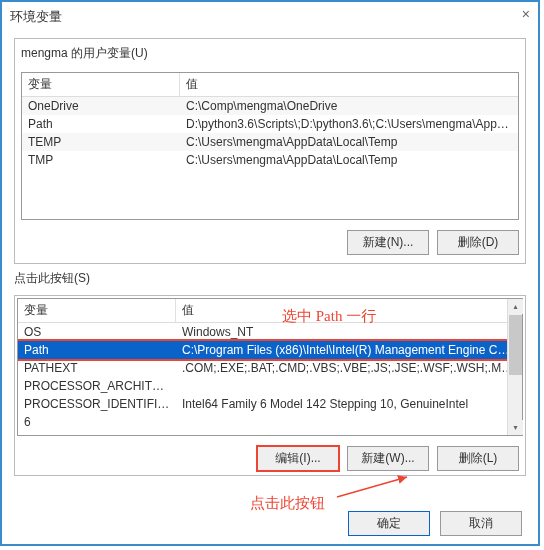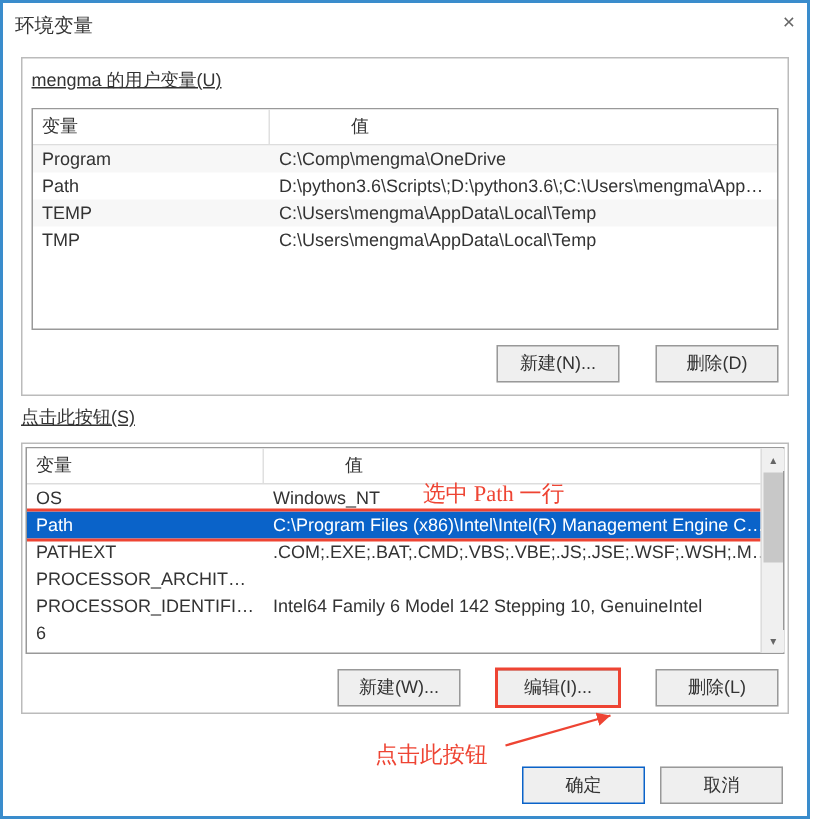--- a/index.html
+++ b/index.html
@@ -1,39 +1,39 @@
 <!DOCTYPE html>
 <html><head>
 <meta charset="utf-8">
 <style>
   * { box-sizing: border-box; margin: 0; padding: 0; }
   body { font-family: "Microsoft YaHei", "Segoe UI", sans-serif; font-size: 12px; background: #fff; color: #333; width: 544px; height: 550px; position: relative; overflow: hidden; }
   .outer { border: 2px solid #3a8ccc; width: 540px; height: 546px; position: relative; }
   .titlebar { padding: 6px 8px; font-size: 13px; color: #333; }
   .close-x { position: absolute; right: 8px; top: 4px; font-size: 14px; color: #666; }
   .section { margin: 6px 12px; }
-  .section-label { font-size: 12px; margin-bottom: 4px; text-decoration: underline; }
+  .section-label { font-size: 12px; margin-bottom: 4px; }
   .groupbox { border: 1px solid #bbb; padding: 6px; }
   .table-container { border: 1px solid #999; background: #fff; position: relative; }
-  .table-header { display: flex; background: #fff; border-bottom: 1px solid #ddd; gap: 48px; }
+  .table-header { display: flex; background: #fff; border-bottom: 1px solid #ddd; }
   .th { padding: 3px 6px; font-size: 12px; color: #333; }
   .col1 { width: 158px; border-right: 1px solid #e0e0e0; }
   .col2 { flex: 1; }
   .table-body { max-height: 118px; overflow: hidden; position: relative; }
   .table-body.sys { max-height: 110px; }
   .row { display: flex; padding: 1px 0; font-size: 12px; }
   .row.alt { background: #f7f7f7; }
   .row.selected { background: #0a63c9; color: #fff; }
   .cell { padding: 1px 6px; white-space: nowrap; overflow: hidden; text-overflow: ellipsis; }
   .cell.c1 { width: 158px; }
   .cell.c2 { flex: 1; }
   .scrollbar { position: absolute; right: 0; top: 0; bottom: 0; width: 15px; background: #f0f0f0; border-left: 1px solid #ddd; }
   .sb-btn { width: 15px; height: 15px; background: #f0f0f0; font-size: 8px; text-align: center; line-height: 15px; color: #666; }
   .sb-thumb { width: 13px; background: #c8c8c8; position: absolute; left: 1px; }
-  .button-row { display: flex; justify-content: flex-end; gap: 24px; margin-top: 8px; padding: 2px 0; }
+  .button-row { display: flex; justify-content: flex-end; gap: 8px; margin-top: 8px; padding: 2px 0; }
   .btn { border: 1px solid #999; background: #efefef; padding: 3px 0; font-size: 12px; min-width: 82px; text-align: center; cursor: pointer; }
   .btn.highlight-red { outline: 2px solid #e43; outline-offset: -1px; }
   .sys-highlight { outline: 2px solid #e43; outline-offset: 0; }
   .ok-row { position: absolute; bottom: 8px; right: 16px; display: flex; gap: 10px; }
   .btn.ok { border: 1.5px solid #0a63c9; min-width: 82px; }
   .annot { position: absolute; color: #e43; font-size: 15px; font-family: "SimSun", serif; pointer-events: none; }
   .arrow { position: absolute; pointer-events: none; }
 </style>
 </head>
 <body>
@@ -48,21 +48,21 @@
     <div class="groupbox">
       <div class="section-label">mengma 的用户变量(U)</div>
       <div style="height:6px"></div>
       <div class="table-container" style="height:148px">
         <div class="table-header">
           <div class="th col1">变量</div>
           <div class="th col2">值</div>
         </div>
         <div class="table-body">
           <div class="row alt">
-              <div class="cell c1">Program</div>
+              <div class="cell c1">OneDrive</div>
               <div class="cell c2">C:\Comp\mengma\OneDrive</div>
             </div>
           <div class="row">
               <div class="cell c1">Path</div>
               <div class="cell c2">D:\python3.6\Scripts\;D:\python3.6\;C:\Users\mengma\AppDat...</div>
             </div>
           <div class="row alt">
               <div class="cell c1">TEMP</div>
               <div class="cell c2">C:\Users\mengma\AppData\Local\Temp</div>
             </div>
@@ -116,33 +116,33 @@
               <div class="cell c2">8e0a</div>
             </div>
         </div>
         <div class="scrollbar">
           <div class="sb-btn">▴</div>
           <div class="sb-thumb" style="top:16px;height:60px"></div>
           <div class="sb-btn" style="position:absolute;bottom:0">▾</div>
         </div>
       </div>
       <div class="button-row" style="padding-right:4px">
+        <div class="btn highlight-red">编辑(I)...</div>
         <div class="btn">新建(W)...</div>
-        <div class="btn highlight-red">编辑(I)...</div>
         <div class="btn">删除(L)</div>
       </div>
     </div>
   </div>
 
   <div class="ok-row">
     <div class="btn ok">确定</div>
     <div class="btn">取消</div>
   </div>
 
-  <div class="annot" style="top:318px;left:280px">选中 Path 一行</div>
+  <div class="annot" style="top:305px;left:280px">选中 Path 一行</div>
   <div class="annot" style="top:492px;left:248px">点击此按钮</div>
   <svg class="arrow" style="left:330px;top:470px" width="90" height="30">
     <defs>
         <marker id="ah" markerWidth="8" markerHeight="8" refX="6" refY="3" orient="auto">
           <path d="M0,0 L6,3 L0,6 Z" fill="#e43"></path>
         </marker>
       </defs>
     <line x1="5" y1="25" x2="75" y2="5" stroke="#e43" stroke-width="1.5" marker-end="url(#ah)"></line>
   </svg>
 </div>

